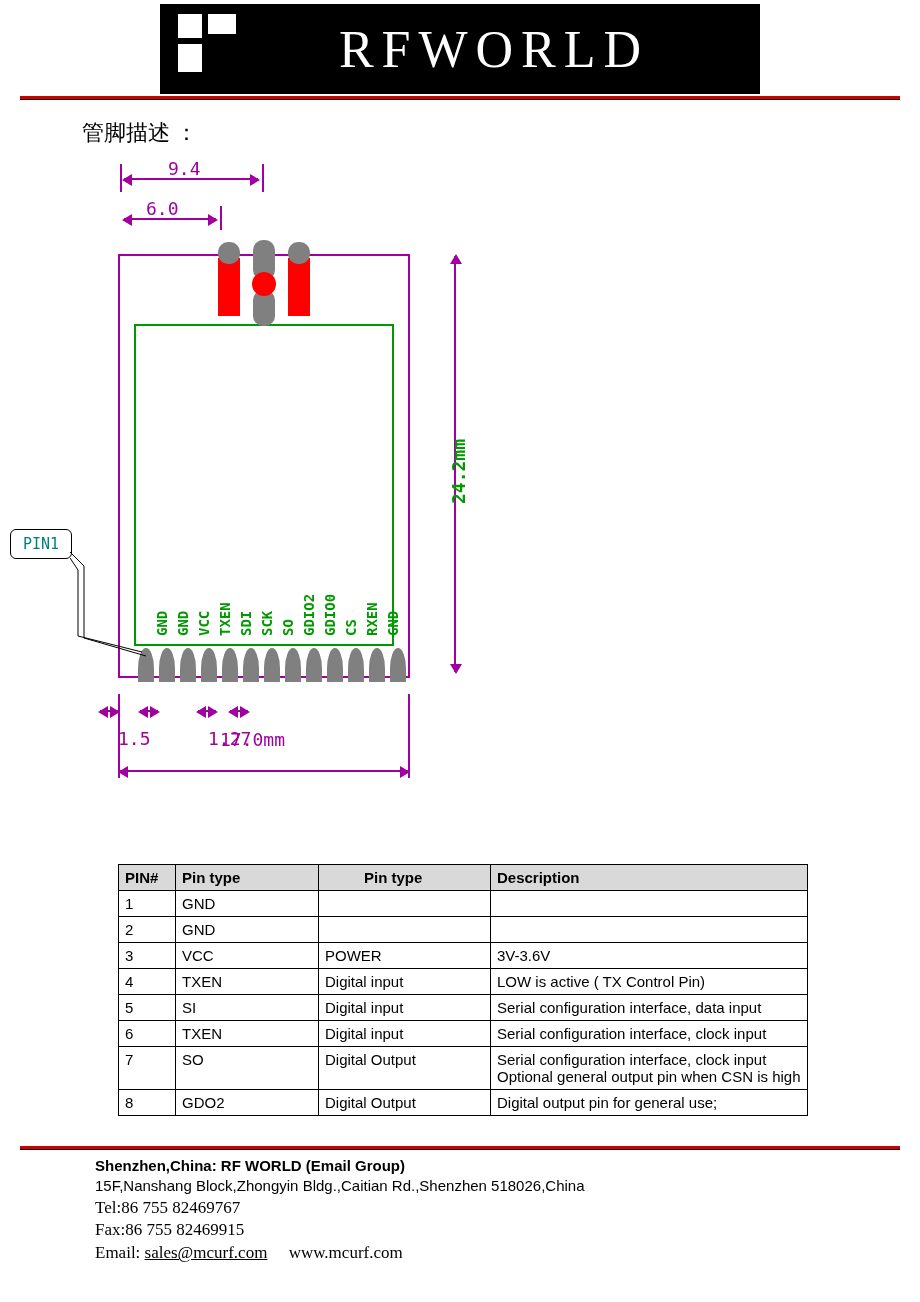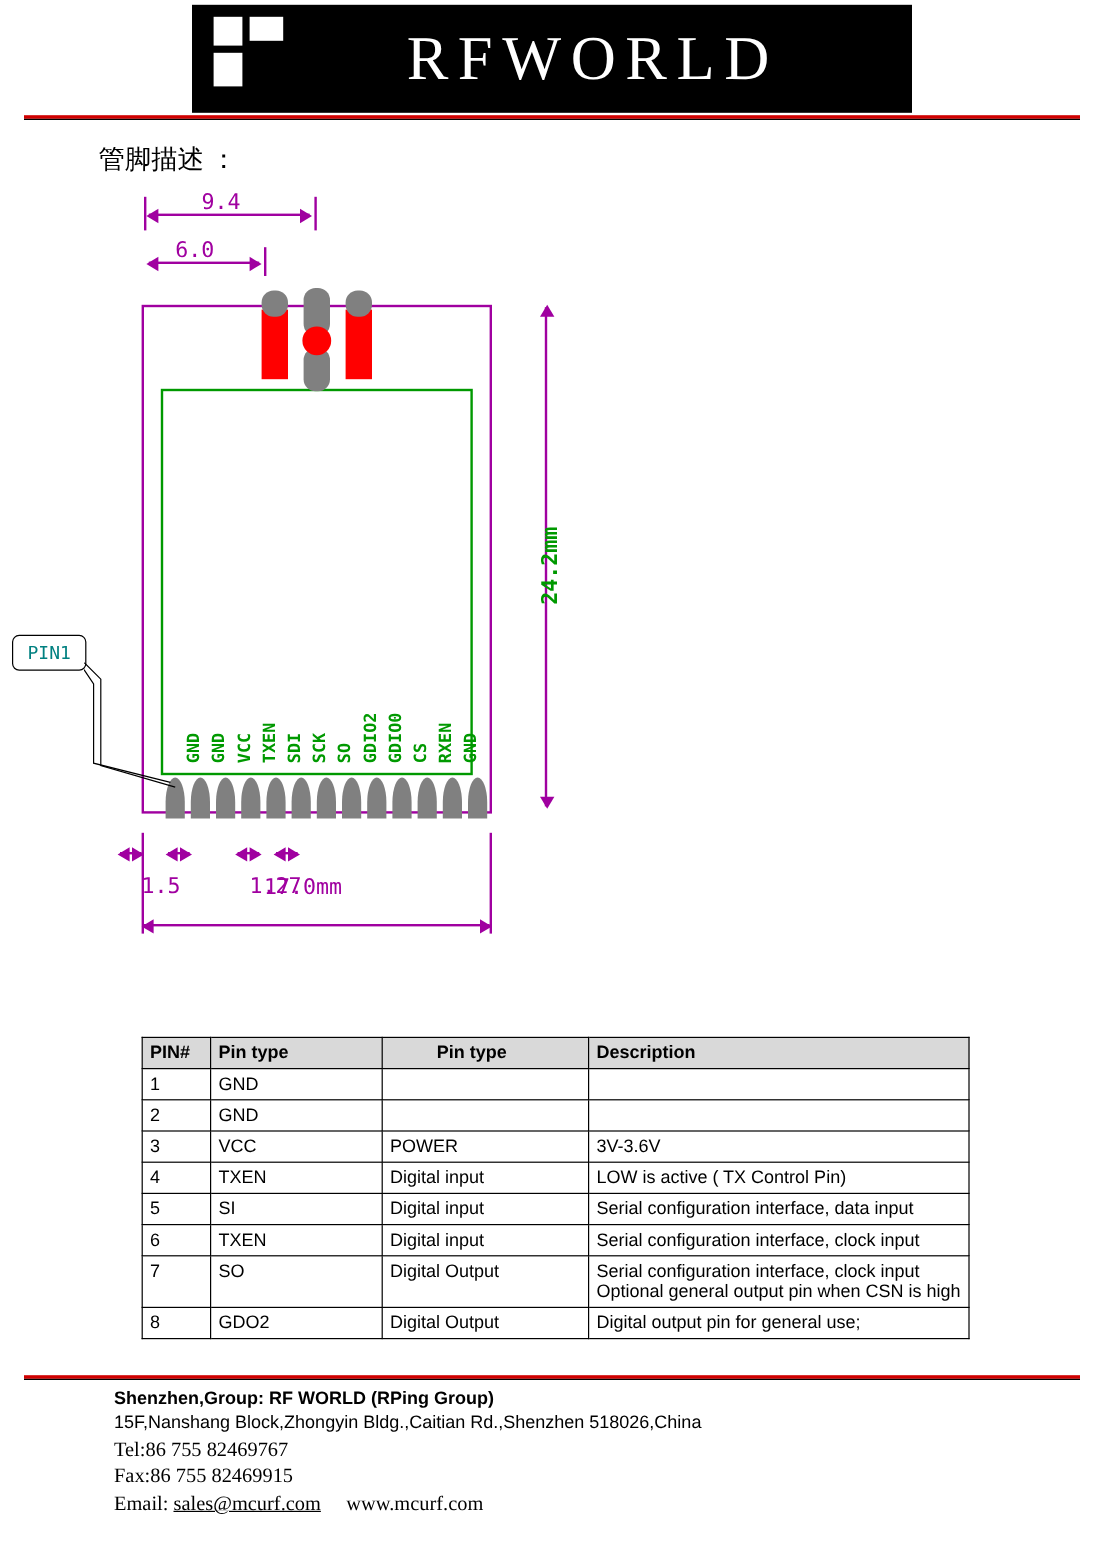--- a/index.html
+++ b/index.html
@@ -202,21 +202,21 @@
         <td>Digital Output</td>
         <td>Digital output pin for general use;</td>
       </tr>
     </tbody>
 </table>
 
 <hr class="bottom-rules">
 <hr class="thin-rule">
 
 <div class="footer">
-  <div class="b">Shenzhen,Group: RF WORLD (RPing Group)</div>
+  <div class="b">Shenzhen,China: RF WORLD (Email Group)</div>
   <div>15F,Nanshang Block,Zhongyin Bldg.,Caitian Rd.,Shenzhen 518026,China</div>
   <div class="serif">Tel:86 755    82469767</div>
   <div class="serif">Fax:86 755 82469915</div>
   <div class="serif">
     <span>Email: </span><a href="#" class="email-link">sales@mcurf.com</a>
     &nbsp;&nbsp;&nbsp;&nbsp;<span>www.mcurf.com</span>
   </div>
 </div>
 
 </body></html>

